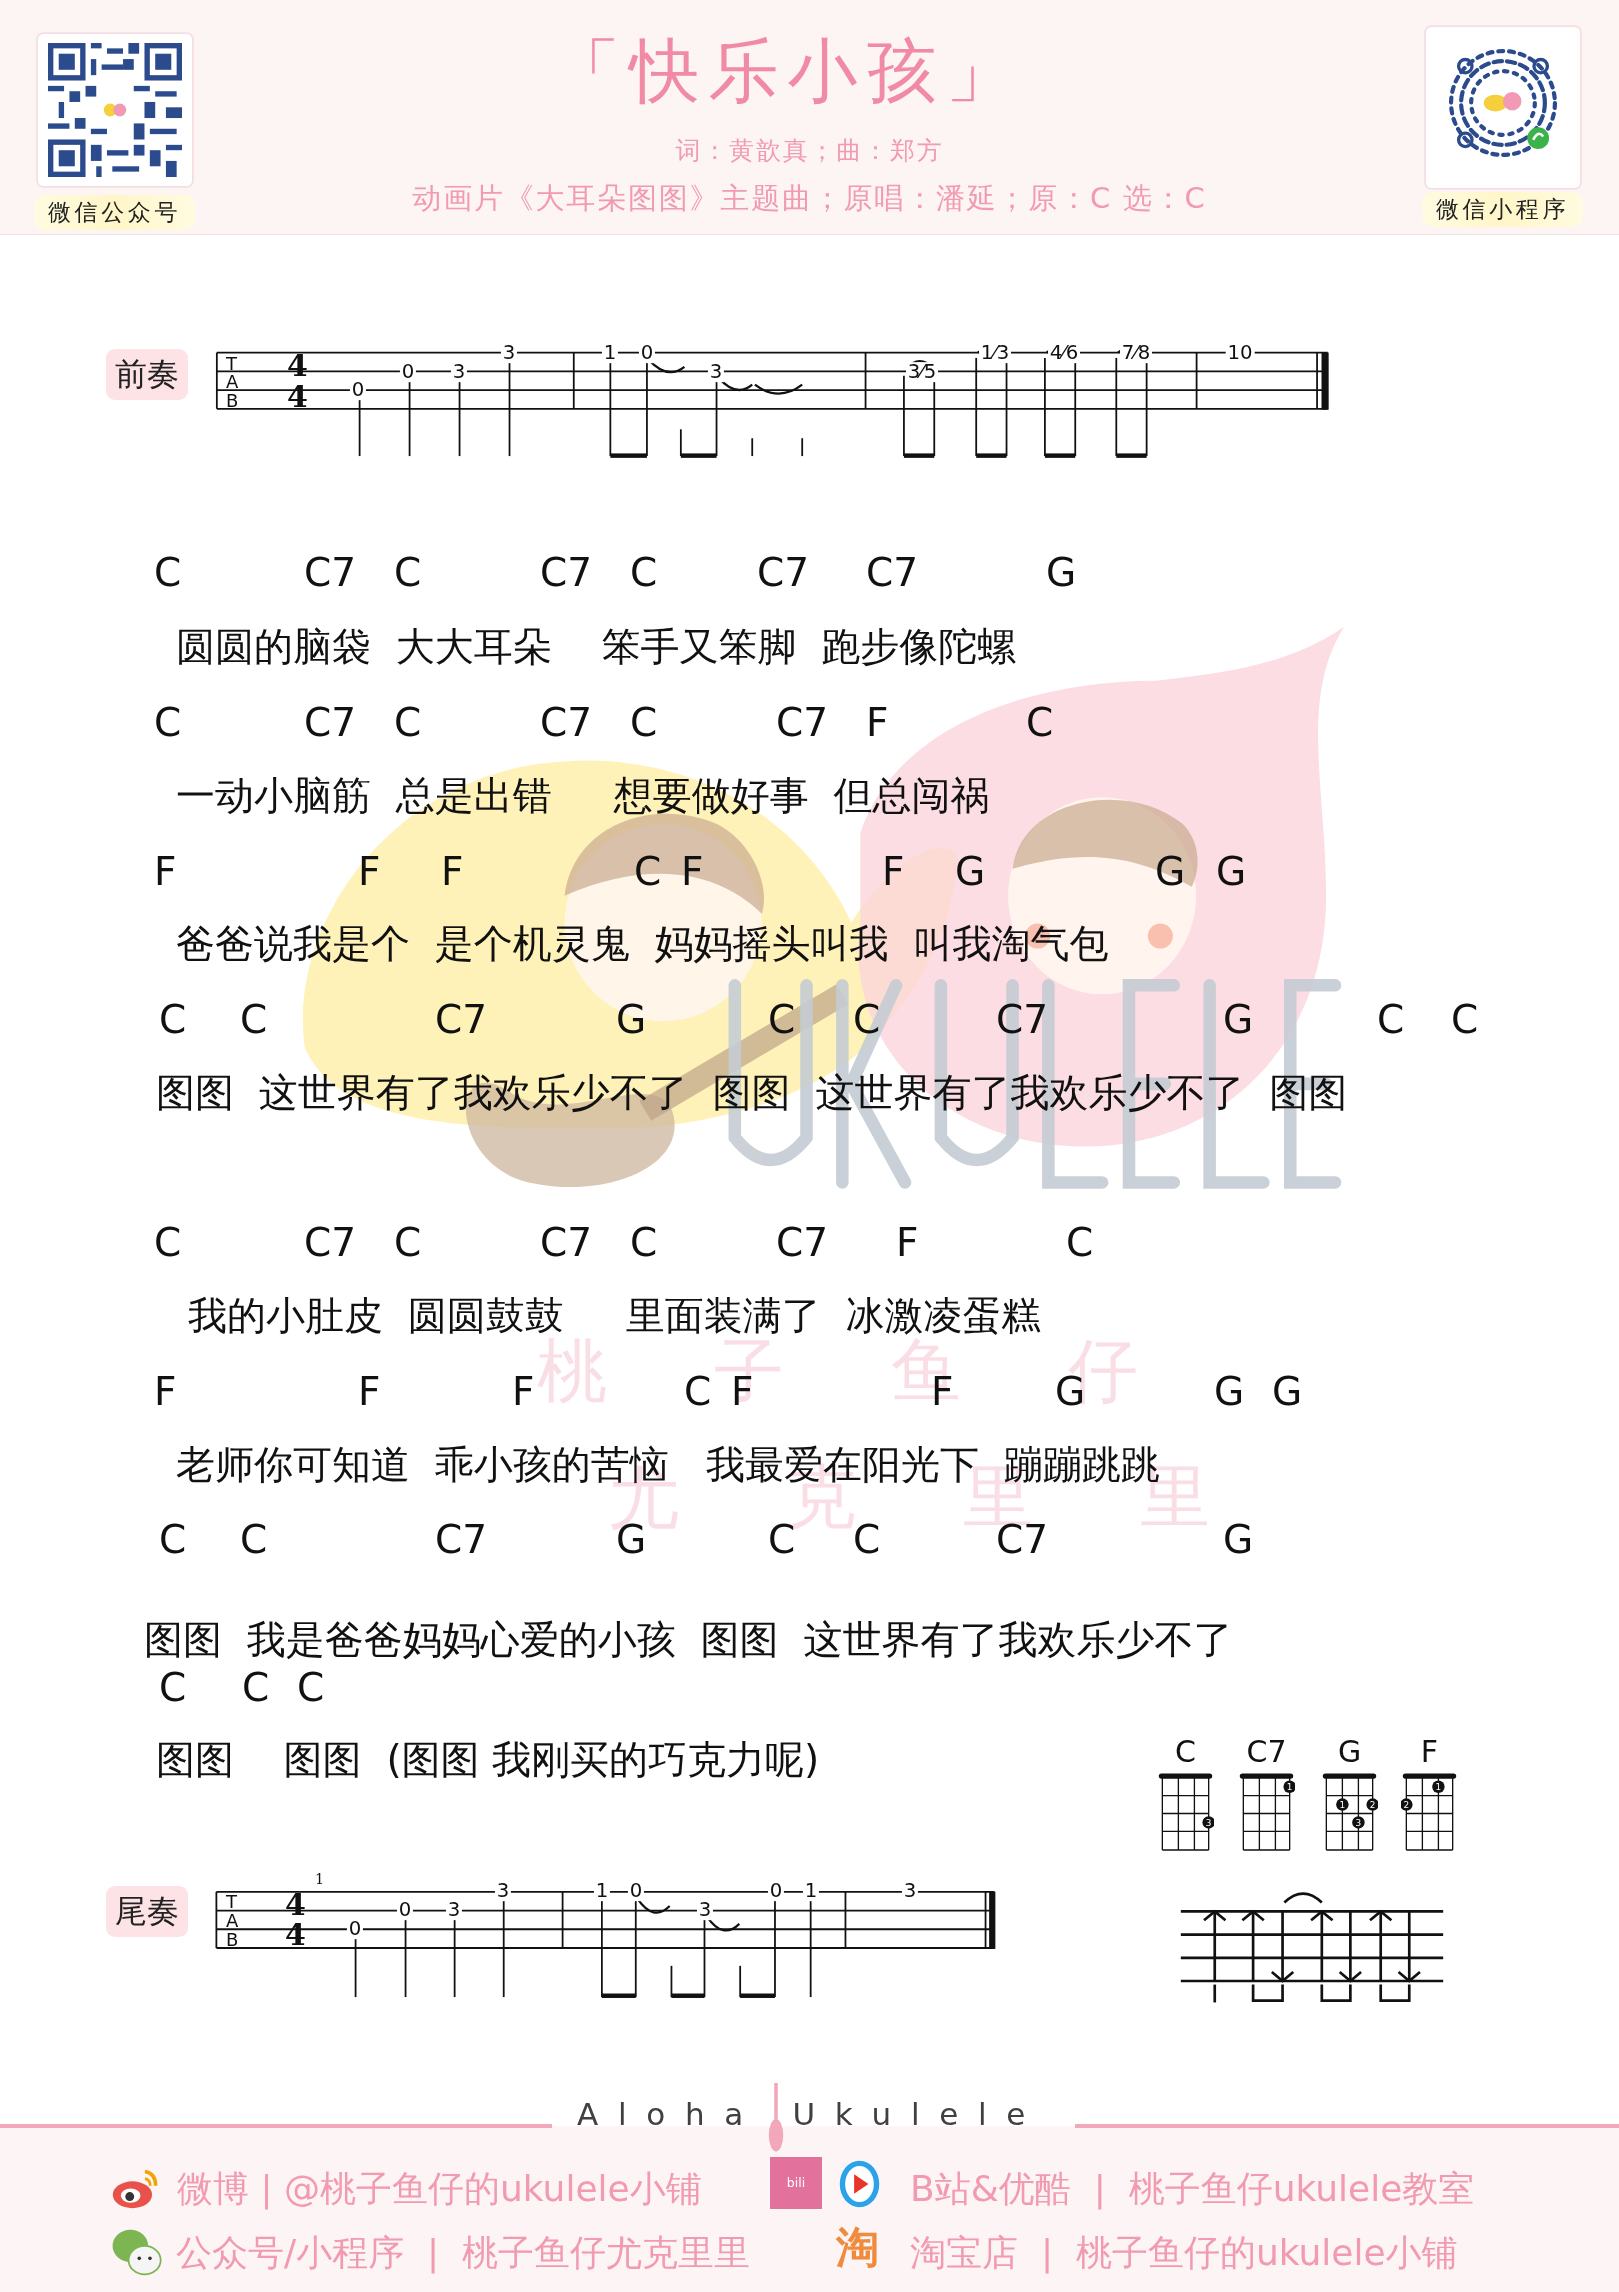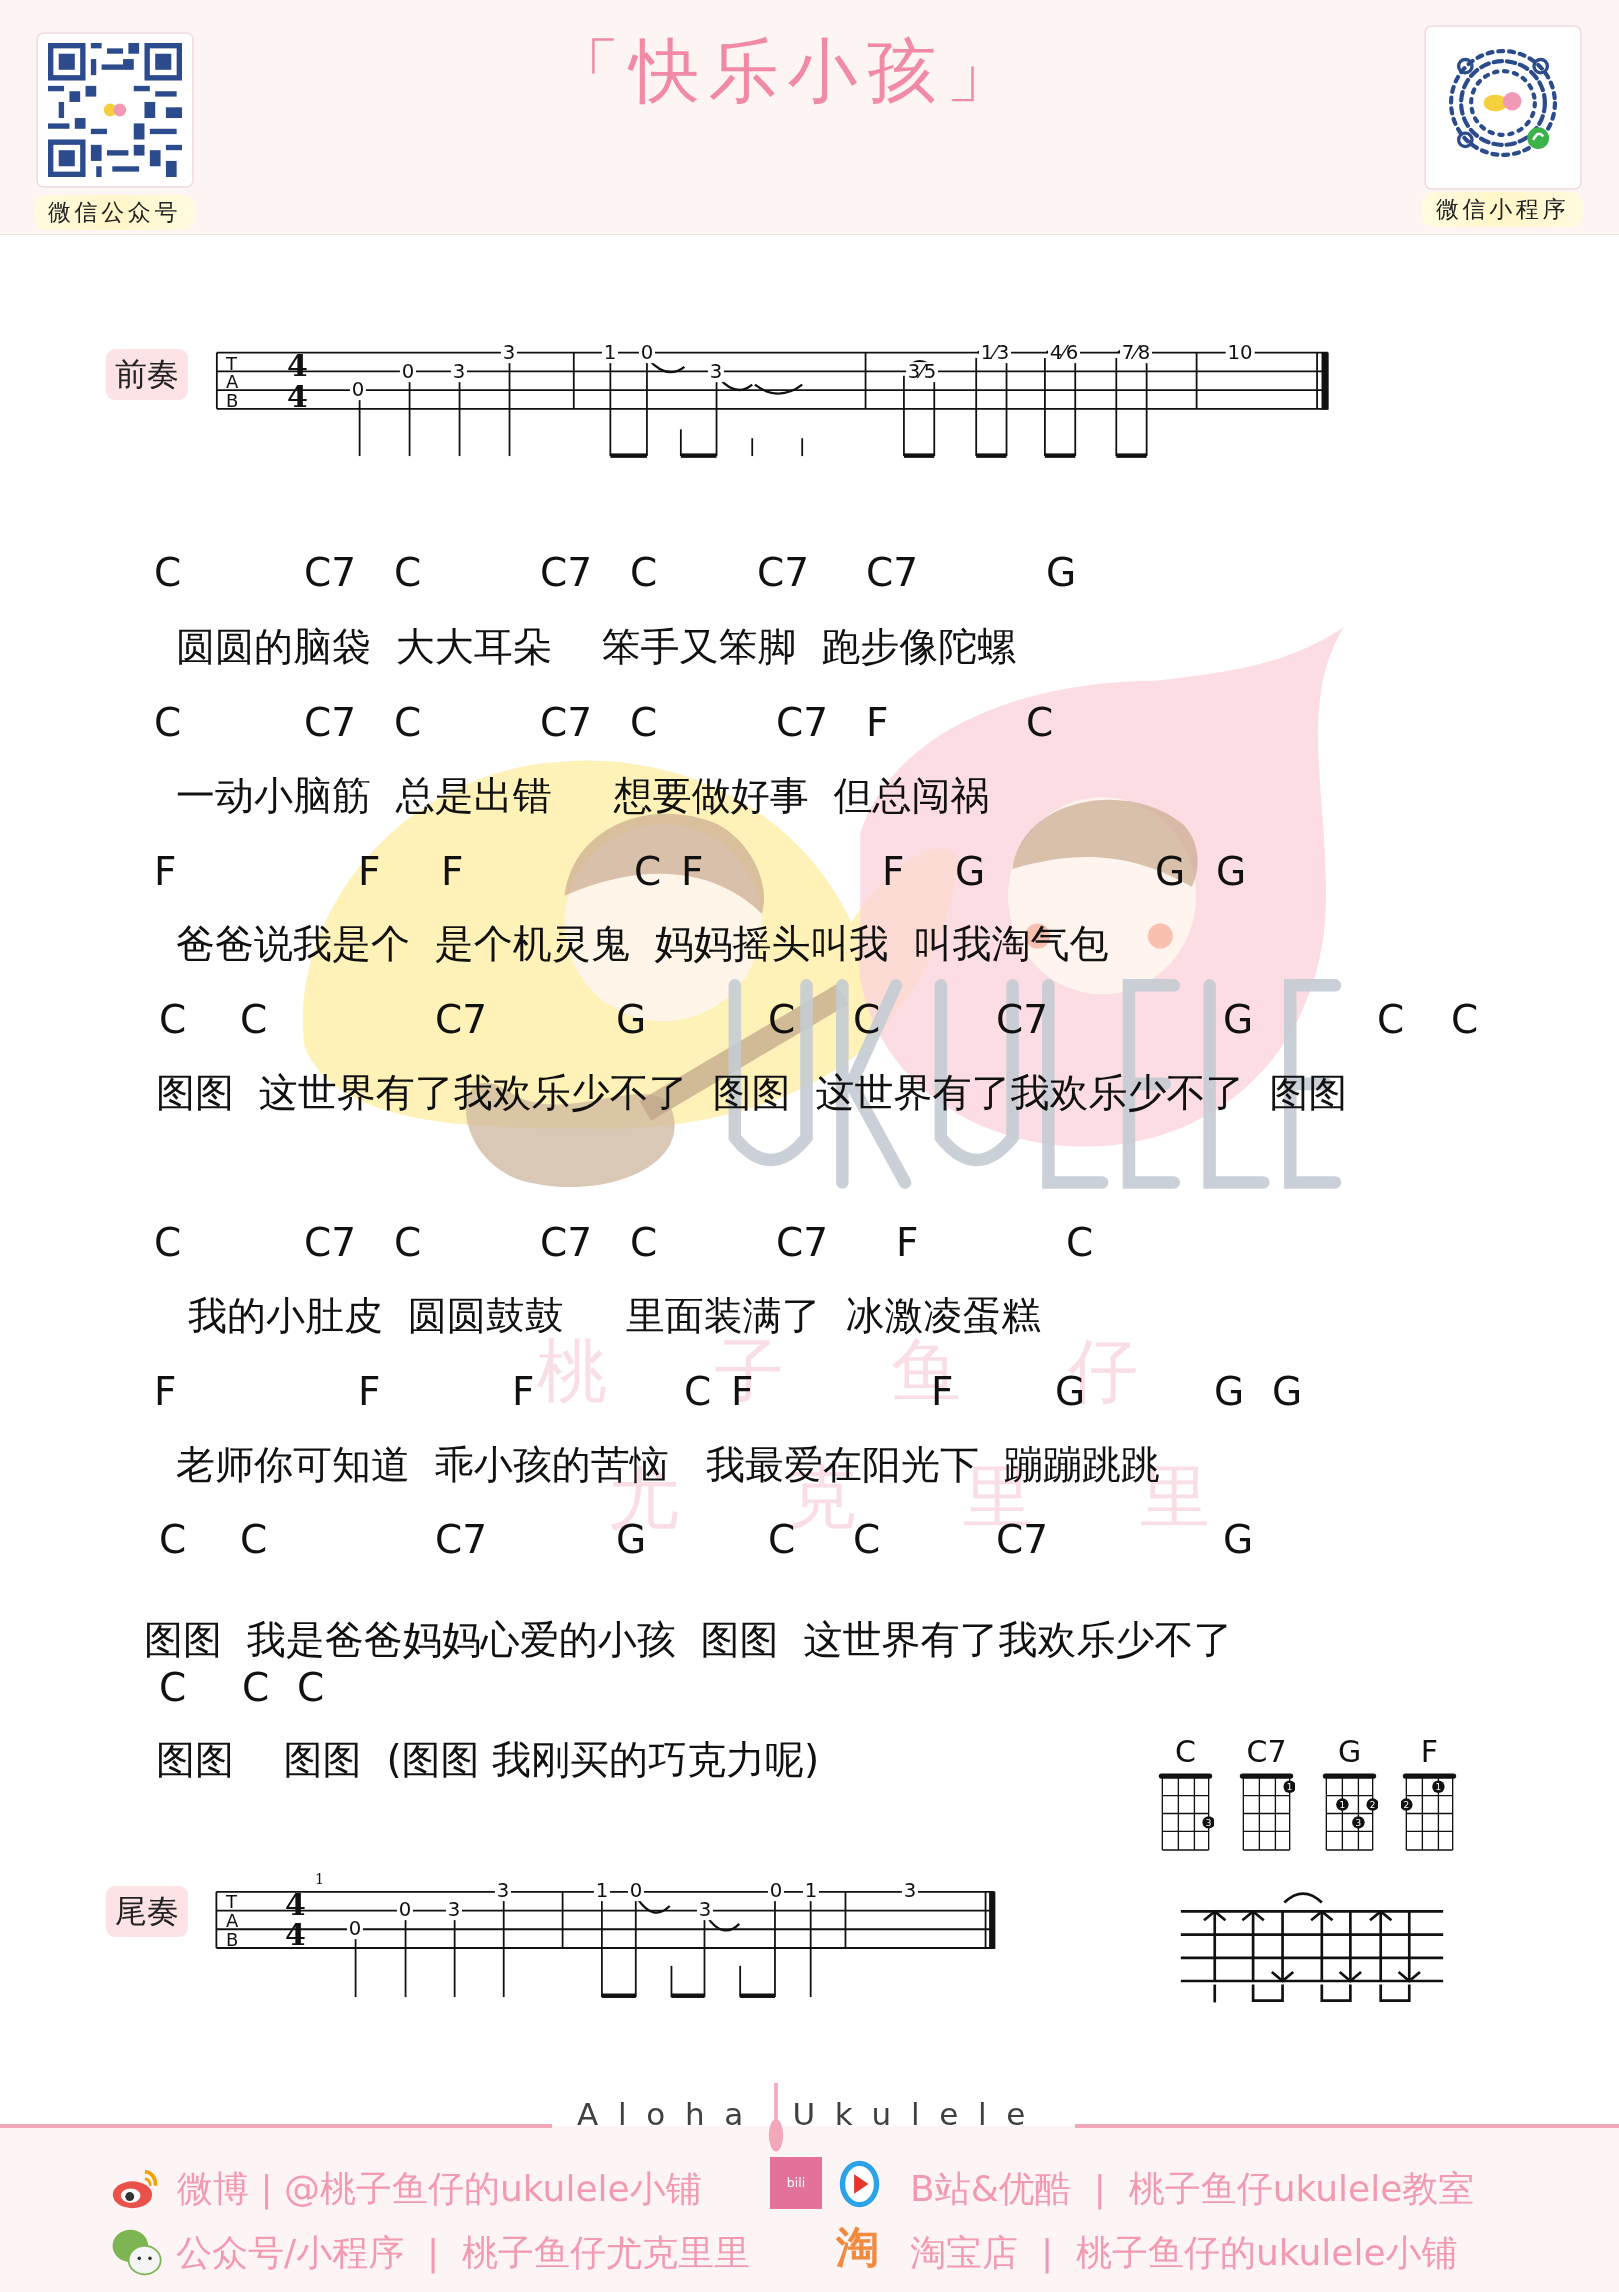--- a/index.html
+++ b/index.html
@@ -92,20 +92,22 @@
           <rect x="9" y="23" width="1" height="2"></rect>
       </g>
       <rect x="10" y="10" width="5" height="5" fill="#fff"></rect>
       <circle cx="11.6" cy="12.5" r="1.2" fill="#f6cf3c"></circle>
         <circle cx="13.4" cy="12.5" r="1.2" fill="#f29ab3"></circle>
     </svg>
   </div>
   <div class="qr-label left">微信公众号</div>
 
   <h1 class="title">「快乐小孩」</h1>
+  <div class="subtitle l1">词：黄歆真；曲：郑方</div>
+  <div class="subtitle l2">动画片《大耳朵图图》主题曲；原唱：潘延；原：C 选：C</div>
 
   <div class="qr-card right">
     <svg class="qr-grid" viewBox="0 0 150 160" width="136" height="143">
       <g stroke="#2b4b8c" stroke-width="5" stroke-linecap="round" fill="none">
         <circle cx="75" cy="80" r="62" stroke-dasharray="6 7"></circle>
         <circle cx="75" cy="80" r="50" stroke-dasharray="10 6"></circle>
         <circle cx="75" cy="80" r="38" stroke-dasharray="4 8"></circle>
       </g>
       <circle cx="30" cy="36" r="8" fill="none" stroke="#2b4b8c" stroke-width="4"></circle>
       <circle cx="120" cy="36" r="8" fill="none" stroke="#2b4b8c" stroke-width="4"></circle>

